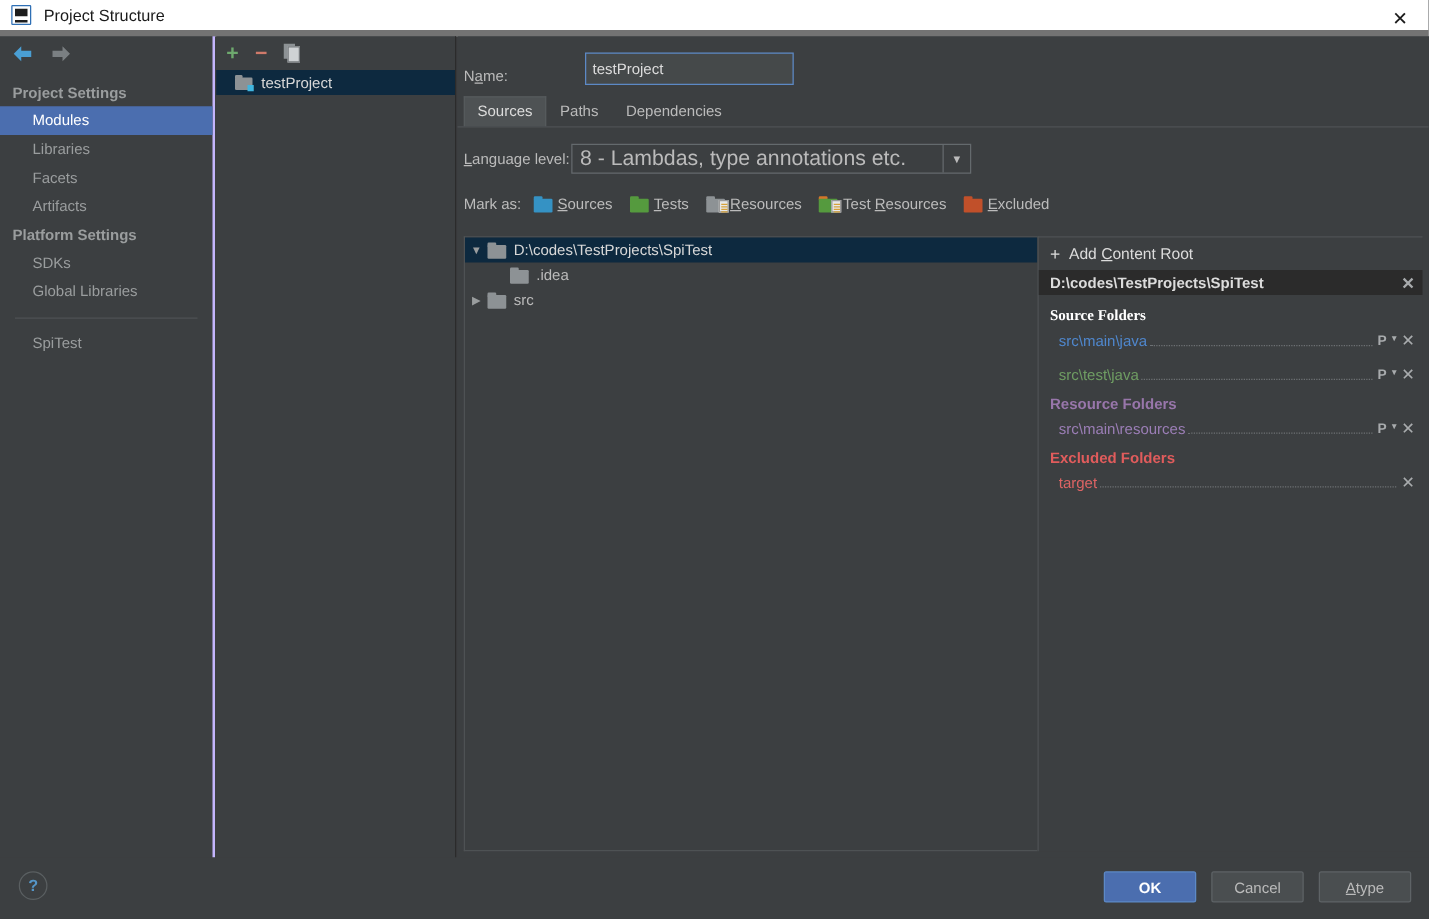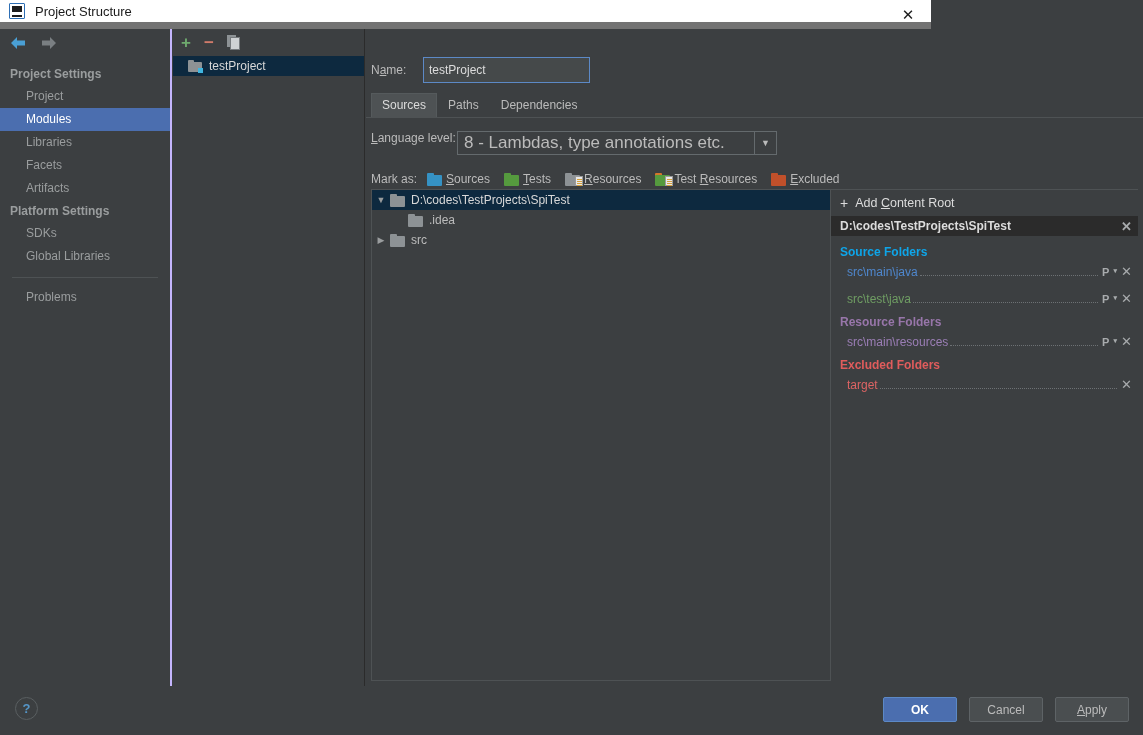--- a/index.html
+++ b/index.html
@@ -9,22 +9,22 @@
     font-family: "Liberation Sans", sans-serif;
     font-size: 12px;
     background: #3c3f41;
     color: #bbbbbb;
     overflow: hidden;
   }
   .window { position: relative; width: 1143px; height: 735px; }
 
   
   .titlebar {
-    position: absolute; left: 0; top: 0; width: 931px; height: 29px;
-    background: #ffffff; border-bottom: 7px solid #737373;
+    position: absolute; left: 0; top: 0; width: 1143px; height: 29px;
+    background: #ffffff; border-bottom: 5px solid #737373;
     display: flex; align-items: center;
   }
   .title-icon {
     width: 16px; height: 16px; margin-left: 9px; position: relative;
     background: #ffffff; border: 1.5px solid #2e6fb5; border-radius: 1px;
   }
   .title-icon:before {
     content: ""; position: absolute; left: 1.5px; top: 1.5px;
     width: 10px; height: 6px; background: #1d1d1d;
     font-size: 0;
@@ -83,39 +83,39 @@
   .mod-icon { position: relative; width: 15px; height: 13px; margin-right: 6px; }
   .mod-icon .f1 { position: absolute; left: 0; top: 2px; width: 14px; height: 10px; background: #8d9295; border-radius: 1px; }
   .mod-icon .f2 { position: absolute; left: 0; top: 0px; width: 6px; height: 3px; background: #8d9295; border-radius: 1px 1px 0 0; }
   .mod-icon .dot { position: absolute; right: 0px; bottom: 0px; width: 5px; height: 5px; background: #40b6e0; }
 
   
   .main {
     position: absolute; left: 366px; top: 29px; width: 777px; height: 657px;
     background: #3c3f41;
   }
-  .name-row { display: flex; align-items: center; height: 28px; margin: 27px 13px 0 5px; }
+  .name-row { display: flex; align-items: flex-end; height: 28px; margin: 11px 13px 0 5px; gap: 45px; }
   .name-label { width: 52px; color: #bbbbbb; font-size: 12px; }
   .u { text-decoration: underline; }
   .name-input {
     flex: 1; height: 26px; background: #45494a; border: 1px solid #5c89c6;
     color: #dcdcdc; font-family: "Liberation Sans", sans-serif; font-size: 12px;
     padding: 0 5px; outline: none;
   }
   .name-input-wrap { flex: 1; position: relative; }
 
   .tabs { display: flex; margin: 9px 0 0 5px; align-items: flex-end; }
   .tab {
     padding: 4px 10px 5px 10px; font-size: 12px; color: #bbbbbb;
     border: 1px solid transparent; border-bottom: none;
   }
   .tab.active { background: #4e5254; border-color: #555a5c; color: #dcdcdc; }
   .tab-underline { height: 1px; background: #4e5254; margin: 0 0 0 0; }
 
-  .lang-row { display: flex; align-items: flex-start; margin: 13px 0 0 5px; }
+  .lang-row { display: flex; align-items: center; margin: 13px 0 0 5px; }
   .lang-label { width: 86px; color: #bbbbbb; font-size: 12px; }
   .combo {
     display: flex; width: 320px; height: 24px; background: #3c3f41;
     border: 1px solid #646a6d;
   }
   .combo-value { flex: 1; display: flex; align-items: center; padding-left: 6px; color: #bbbbbb; font-size: 17px; }
   .combo-arrow {
     width: 22px; border-left: 1px solid #646a6d; display: flex;
     align-items: center; justify-content: center; color: #bbbbbb; font-size: 9px;
   }
@@ -170,21 +170,21 @@
     color: #dcdcdc; font-size: 12.5px; gap: 7px;
   }
   .add-root .plus { color: #dcdcdc; font-size: 14px; line-height: 14px; }
   .root-header {
     height: 20px; background: #2b2b2b; display: flex; align-items: center;
     padding: 0 6px 0 9px; font-size: 12px; font-weight: bold; color: #dcdcdc;
   }
   .root-header .x { margin-left: auto; color: #a8abad; font-size: 13px; }
   .group { margin-top: 9px; }
   .group-title { font-weight: bold; font-size: 12px; padding-left: 9px; }
-  .group-title.src { color: #0ea5e9; }
+  .group-title.src { color: #ffffff; font-family: Liberation Serif, serif; }
   .group-title.test { color: #629755; }
   .group-title.res { color: #9876aa; }
   .group-title.exc { color: #e05c5c; }
   .entry {
     display: flex; align-items: flex-end; height: 18px; padding: 0 6px 0 16px; margin-top: 2px;
   }
   .entry .path { font-size: 12px; white-space: nowrap; }
   .entry .path.src { color: #4f87cd; }
   .entry .path.test { color: #6f9d63; }
   .entry .path.res { color: #9b7eb6; }
@@ -241,30 +241,29 @@
         </svg>
       </div>
       <div class="arrow-btn">
         <svg width="17" height="14" viewBox="0 0 17 14">
           <path d="M10 1 L16 7 L10 13 L10 9.5 L2 9.5 L2 4.5 L10 4.5 Z" fill="#7a7f82"></path>
         </svg>
       </div>
     </div>
     <div class="nav-list">
       <div class="nav-group">Project Settings</div>
-      <div class="nav-item">Project</div>
       <div class="nav-item selected">Modules</div>
       <div class="nav-item">Libraries</div>
       <div class="nav-item">Facets</div>
       <div class="nav-item">Artifacts</div>
       <div class="nav-group">Platform Settings</div>
       <div class="nav-item">SDKs</div>
       <div class="nav-item">Global Libraries</div>
       <div class="nav-sep"></div>
-      <div class="nav-item">Problems</div>
+      <div class="nav-item">SpiTest</div>
     </div>
   </div>
 
   <div class="modules">
     <div class="mod-toolbar">
       <div class="tb-plus">+</div>
       <div class="tb-minus">−</div>
       <div class="tb-copy">
         <span class="back"></span>
         <span class="front"></span>
@@ -446,18 +445,18 @@
     </div>
   </div>
 
   <div class="bottom">
     <div class="help">?</div>
     <div class="btns">
       <div class="btn primary">OK</div>
       <div class="btn">Cancel</div>
       <div class="btn">
           <span class="u">A</span>
-          <span>pply</span>
+          <span>type</span>
         </div>
     </div>
   </div>
 
 </div>
 
 </body></html>

